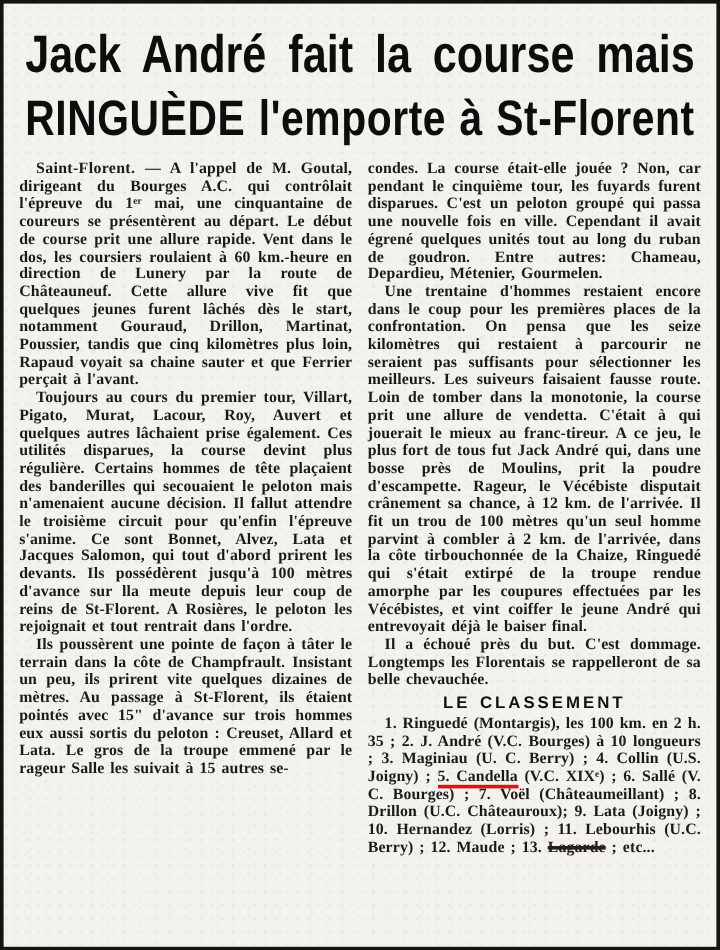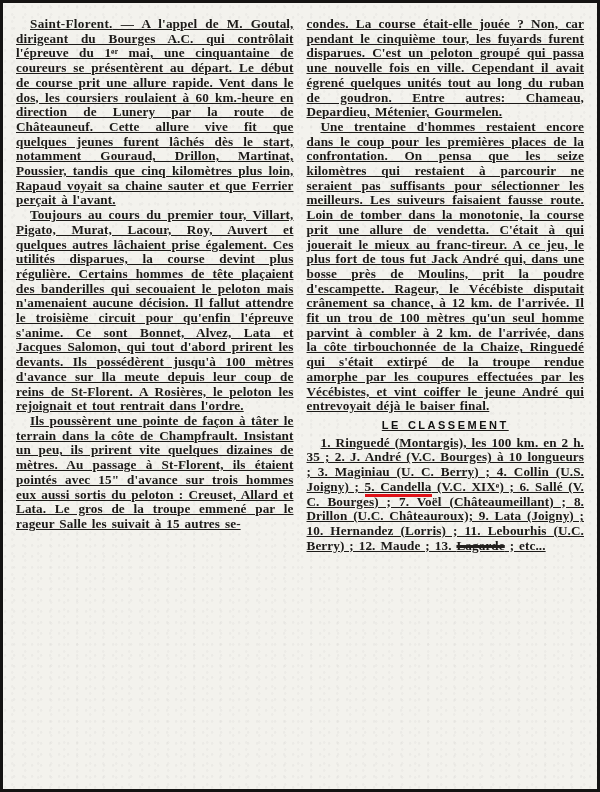--- a/index.html
+++ b/index.html
@@ -47,21 +47,20 @@
     margin-top: 14px;
     letter-spacing: 0.5px;
   }
   
   .columns {
     display: flex;
     gap: 13px;
     padding: 14px 13px 0 13px;
     height: 648px;
     box-sizing: border-box;
-    text-decoration: underline;
   }
   .col {
     flex: 1 1 0;
     min-width: 0;
     font-size: 13.2px;
     line-height: 14.7px;
     font-weight: 700;
     text-align: justify;
     letter-spacing: 0.1px;
     word-spacing: 1.5px;
@@ -71,53 +70,58 @@
     text-indent: 14px;
   }
   .p.noindent { text-indent: 0; }
   .lead-bold {
     font-weight: 800;
     letter-spacing: 0.3px;
   }
   .classement-heading {
     font-family: "Liberation Sans", "DejaVu Sans", sans-serif;
     font-weight: bold;
-    font-size: 11px;
+    font-size: 14px;
     text-align: center;
     letter-spacing: 2.5px;
     margin: 4px 0 3px 0;
     color: #121110;
   }
   .hl-red {
     padding-bottom: 0px;
     border-bottom: 3px solid var(--accent, #df1118);
   }
   .struck {
     text-decoration: line-through;
     text-decoration-thickness: 3px;
     text-decoration-color: #23201d;
   }
 </style>
 </head>
 <body>
 
 <div class="clipping">
 
+  <div class="headline">
+    <div class="headline-line l1">Jack André fait la course mais</div>
+    <div class="headline-line l2">RINGUÈDE l'emporte à St-Florent</div>
+  </div>
 
   <div class="columns">
 
     <div class="col">
       <p class="p"><span class="lead-bold">Saint-Florent.</span><span> — A l'appel de M. Goutal, dirigeant du Bourges A.C. qui contrôlait l'épreuve du 1ᵉʳ mai, une cinquantaine de coureurs se présentèrent au départ. Le début de course prit une allure rapide. Vent dans le dos, les coursiers roulaient à 60 km.-heure en direction de Lunery par la route de Châteauneuf. Cette allure vive fit que quelques jeunes furent lâchés dès le start, notamment Gouraud, Drillon, Martinat, Poussier, tandis que cinq kilomètres plus loin, Rapaud voyait sa chaine sauter et que Ferrier perçait à l'avant.</span></p>
       <p class="p">Toujours au cours du premier tour, Villart, Pigato, Murat, Lacour, Roy, Auvert et quelques autres lâchaient prise également. Ces utilités disparues, la course devint plus régulière. Certains hommes de tête plaçaient des banderilles qui secouaient le peloton mais n'amenaient aucune décision. Il fallut attendre le troisième circuit pour qu'enfin l'épreuve s'anime. Ce sont Bonnet, Alvez, Lata et Jacques Salomon, qui tout d'abord prirent les devants. Ils possédèrent jusqu'à 100 mètres d'avance sur lla meute depuis leur coup de reins de St-Florent. A Rosières, le peloton les rejoignait et tout rentrait dans l'ordre.</p>
       <p class="p">Ils poussèrent une pointe de façon à tâter le terrain dans la côte de Champfrault. Insistant un peu, ils prirent vite quelques dizaines de mètres. Au passage à St-Florent, ils étaient pointés avec 15" d'avance sur trois hommes eux aussi sortis du peloton : Creuset, Allard et Lata. Le gros de la troupe emmené par le rageur Salle les suivait à 15 autres se-</p>
     </div>
 
     <div class="col">
       <p class="p noindent">condes. La course était-elle jouée ? Non, car pendant le cinquième tour, les fuyards furent disparues. C'est un peloton groupé qui passa une nouvelle fois en ville. Cependant il avait égrené quelques unités tout au long du ruban de goudron. Entre autres: Chameau, Depardieu, Métenier, Gourmelen.</p>
       <p class="p">Une trentaine d'hommes restaient encore dans le coup pour les premières places de la confrontation. On pensa que les seize kilomètres qui restaient à parcourir ne seraient pas suffisants pour sélectionner les meilleurs. Les suiveurs faisaient fausse route. Loin de tomber dans la monotonie, la course prit une allure de vendetta. C'était à qui jouerait le mieux au franc-tireur. A ce jeu, le plus fort de tous fut Jack André qui, dans une bosse près de Moulins, prit la poudre d'escampette. Rageur, le Vécébiste disputait crânement sa chance, à 12 km. de l'arrivée. Il fit un trou de 100 mètres qu'un seul homme parvint à combler à 2 km. de l'arrivée, dans la côte tirbouchonnée de la Chaize, Ringuedé qui s'était extirpé de la troupe rendue amorphe par les coupures effectuées par les Vécébistes, et vint coiffer le jeune André qui entrevoyait déjà le baiser final.</p>
+      <p class="p">Il a échoué près du but. C'est dommage. Longtemps les Florentais se rappelleront de sa belle chevauchée.</p>
 
       <div class="classement-heading">LE CLASSEMENT</div>
 
       <p class="p"><span>1. Ringuedé (Montargis), les 100 km. en 2 h. 35 ; 2. J. André (V.C. Bourges) à 10 longueurs ; 3. Maginiau (U. C. Berry) ; 4. Collin (U.S. Joigny) ; </span><span class="hl-red">5. Candella</span><span> (V.C. XIXᵉ) ; 6. Sallé (V. C. Bourges) ; 7. Voël (Châteaumeillant) ; 8. Drillon (U.C. Châteauroux); 9. Lata (Joigny) ; 10. Hernandez (Lorris) ; 11. Lebourhis (U.C. Berry) ; 12. Maude ; 13. </span><span class="struck">Lagarde</span><span> ; etc...</span></p>
     </div>
 
   </div>
 </div>
 
 </body></html>

